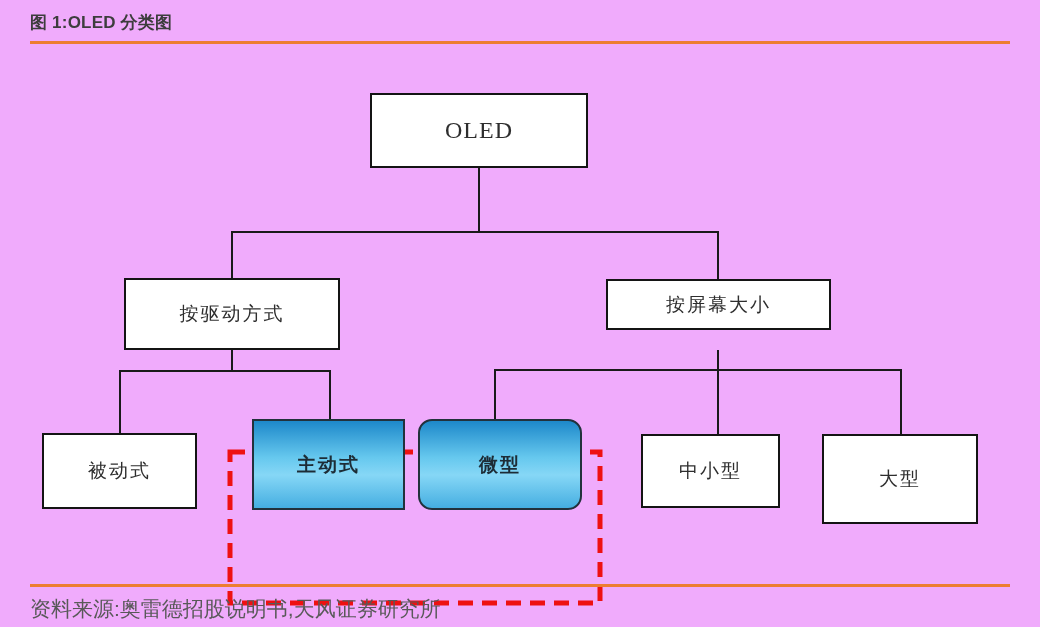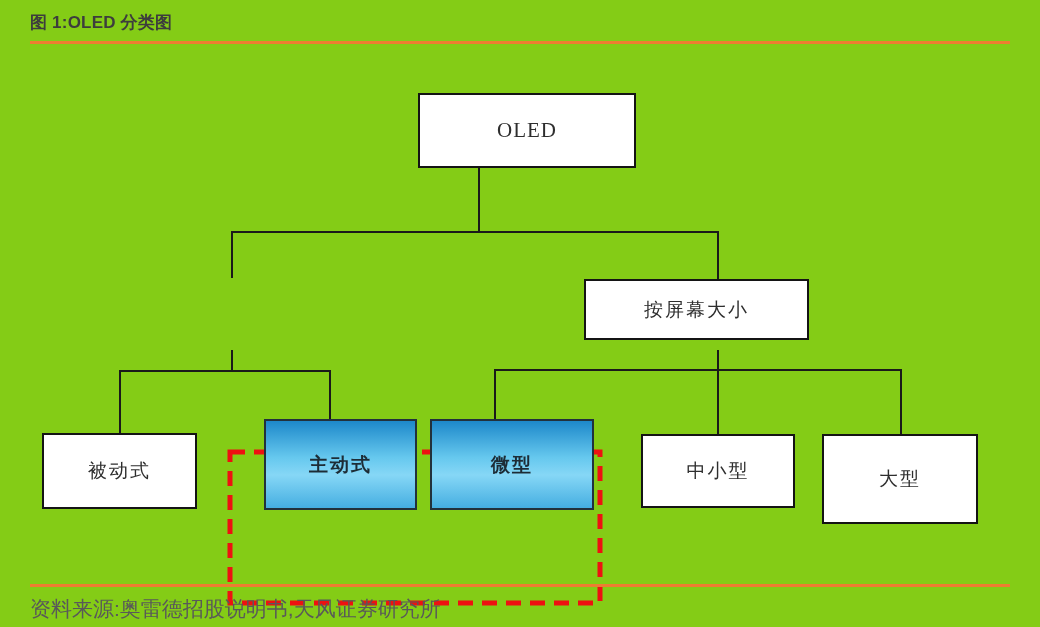--- a/index.html
+++ b/index.html
@@ -1,21 +1,21 @@
 <!DOCTYPE html>
 <html><head>
 <meta charset="utf-8">
 <style>
   * { margin: 0; padding: 0; box-sizing: border-box; }
   html, body { background: #ffffff; }
   .page {
     position: relative;
     width: 1040px;
     height: 627px;
-    background: #84cc16;
+    background: #f0abfc;
     font-family: "Liberation Sans", sans-serif;
     overflow: hidden;
   }
   .fig-title {
     position: absolute;
     left: 30px; top: 11px;
     font-size: 17px;
     font-weight: 700;
     color: #3d3d3d;
     letter-spacing: 0.2px;
@@ -44,27 +44,26 @@
     background: #ffffff;
     border: 2px solid #141414;
     display: flex;
     align-items: center;
     justify-content: center;
     font-family: "Liberation Serif", "DejaVu Serif", serif;
     font-size: 19px;
     color: #2e2e2e;
     letter-spacing: 2px;
   }
-  .node.root { font-size: 21px; letter-spacing: 1px; margin-left: 48px; }
+  .node.root { font-size: 24px; letter-spacing: 1px; }
   .node.blue {
     background: linear-gradient(180deg, #1d88ca 0%, #66c8ee 42%, #86d7f6 62%, #45aee1 100%);
     border: 2px solid #22313c;
     color: #1d2c36;
     font-weight: 700;
-    margin-left: 12px;
   }
   .line {
     position: absolute;
     background: #1a1a1a;
   }
   .highlight-box {
     position: absolute;
     left: 225px; top: 397px;
     width: 380px; height: 161px;
   }
@@ -93,38 +92,41 @@
     <div class="line" style="left:900px; top:319px; width:2px; height:65px;"></div>
 
     <svg class="highlight-box" width="380" height="161" viewBox="0 0 380 161">
       <rect x="5" y="5" width="370" height="151" fill="none" stroke="#ee1111" stroke-width="5" stroke-dasharray="15 9"></rect>
     </svg>
 
     <div class="node root" style="left:370px; top:43px; width:218px; height:75px;">
       <span>OLED</span>
     </div>
 
+    <div class="node" style="left:124px; top:228px; width:216px; height:72px;">
+      <span>按驱动方式</span>
+    </div>
 
-    <div class="node" style="left:584px; top:229px; width:225px; height:61px;">
+    <div class="node" style="left:606px; top:229px; width:225px; height:51px;">
       <span>按屏幕大小</span>
     </div>
 
     <div class="node" style="left:42px; top:383px; width:155px; height:76px;">
       <span>被动式</span>
     </div>
 
     <div class="node blue" style="left:252px; top:369px; width:153px; height:91px;">
       <span>主动式</span>
     </div>
 
-    <div class="node blue" style="left:418px; top:369px; width:164px; height:91px;">
+    <div class="node blue" style="left:418px; top:369px; width:164px; height:91px;border-radius:14px;">
       <span>微型</span>
     </div>
 
-    <div class="node" style="left:641px; top:384px; width:154px; height:74px;">
+    <div class="node" style="left:641px; top:384px; width:139px; height:74px;">
       <span>中小型</span>
     </div>
 
     <div class="node" style="left:822px; top:384px; width:156px; height:90px;">
       <span>大型</span>
     </div>
 
   </div>
 
   <div class="rule bottom"></div>

